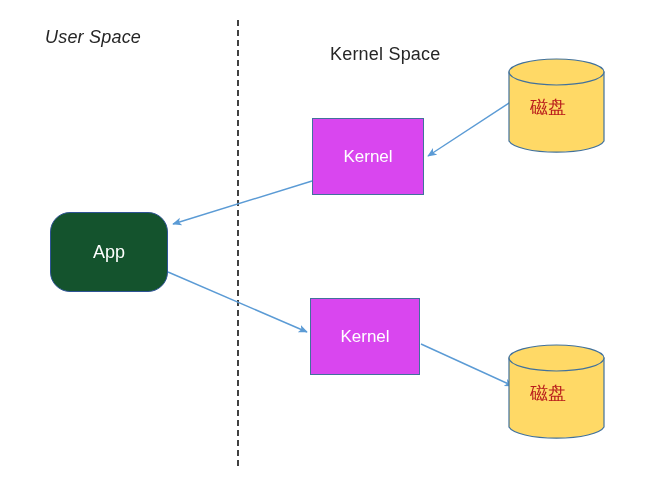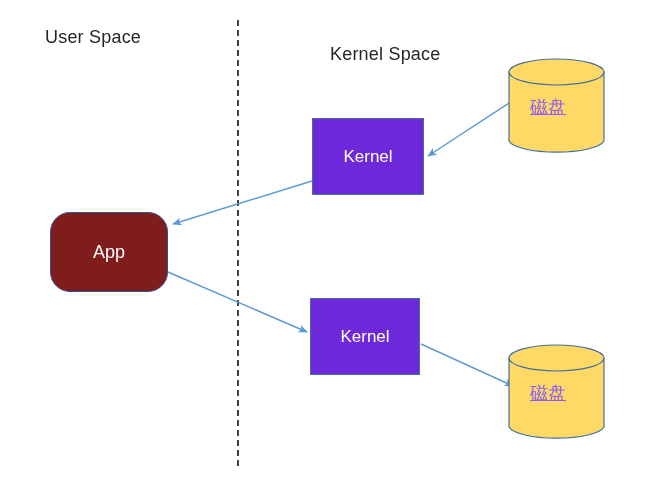--- a/index.html
+++ b/index.html
@@ -18,57 +18,57 @@
     overflow: hidden;
   }
   .zone-label {
     position: absolute;
     font-size: 18px;
     color: #262626;
     font-family: "Liberation Sans", sans-serif;
     white-space: nowrap;
     letter-spacing: 0.2px;
   }
-  #label-user-space { left: 45px; top: 27px; }
+  #label-user-space { left: 45px; top: 27px; font-style: italic; }
   #label-kernel-space { left: 330px; top: 44px; }
 
   .divider {
     position: absolute;
     left: 237px;
     top: 20px;
     width: 0;
     height: 446px;
     border-left: 2px dashed #404040;
   }
 
   .app-box {
     position: absolute;
     left: 50px;
     top: 212px;
     width: 118px;
     height: 80px;
-    background: #7f1d1d;
+    background: #14532d;
     border: 1px solid #2E5395;
     border-radius: 20px;
     box-sizing: border-box;
     display: flex;
     align-items: center;
     justify-content: center;
   }
   .app-box .box-text {
     color: #ffffff;
     font-size: 18px;
     font-family: "Liberation Sans", sans-serif;
   }
 
   .kernel-box {
     position: absolute;
     width: 112px;
     height: 77px;
-    background: #6d28d9;
+    background: #d946ef;
     border: 1px solid #41719C;
     box-sizing: border-box;
     display: flex;
     align-items: center;
     justify-content: center;
   }
   #kernel-box-top { left: 312px; top: 118px; }
   #kernel-box-bottom { left: 310px; top: 298px; width: 110px; }
   .kernel-box .box-text {
     color: #ffffff;
@@ -86,25 +86,24 @@
   .disk svg { display: block; width: 97px; height: 97px; }
   .disk .disk-label {
     position: absolute;
     left: 0;
     top: 0;
     width: 80px;
     height: 97px;
     display: flex;
     align-items: center;
     justify-content: center;
-    color: #8b5cf6;
+    color: #b91c1c;
     font-size: 18px;
     font-family: "Liberation Sans", sans-serif;
     pointer-events: none;
-    text-decoration: underline;
   }
 
   .arrows {
     position: absolute;
     left: 0;
     top: 0;
     width: 672px;
     height: 497px;
     pointer-events: none;
   }

